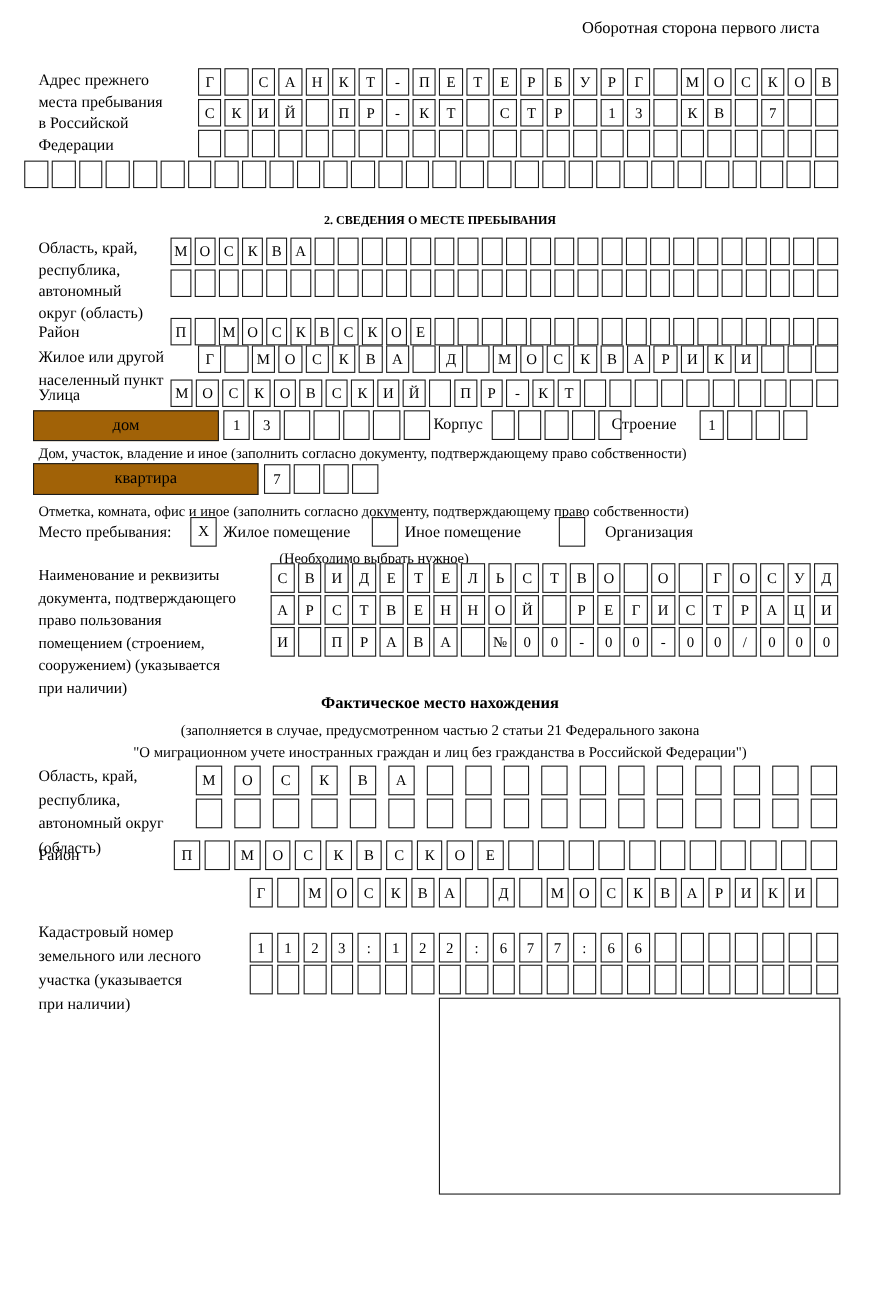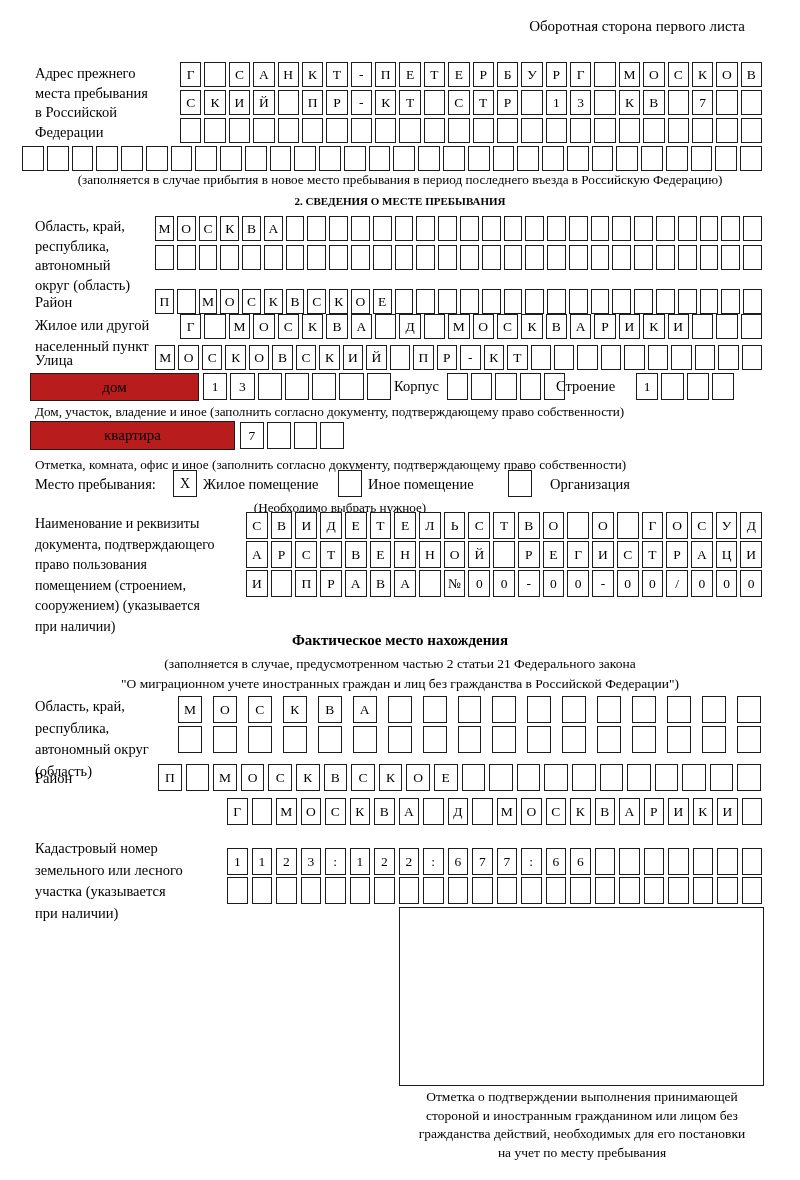--- a/index.html
+++ b/index.html
@@ -11,21 +11,21 @@
   .cap{font-size:13.2px;white-space:nowrap;}
   .title{font-weight:bold;font-size:11px;text-align:center;width:800px;}
   .center{text-align:center;width:800px;}
   .cells{display:flex;gap:3px;}
   .cells.g4{gap:4px;}
   .cells.g10{gap:11px;}
   .cell{flex:1;height:23px;border:1.6px solid #1c1c1c;background:#fff;
         display:flex;align-items:center;justify-content:center;
         font-size:13.5px;line-height:1;}
   .cells.tall .cell{height:25px;}
-  .labelbox{border:1.7px solid #1c1c1c;background:#b91c1c;display:flex;
+  .labelbox{border:1.7px solid #1c1c1c;background:#a16207;display:flex;
         align-items:center;justify-content:center;font-size:15px;}
   .checkbox{width:22px;height:25px;border:1.7px solid #1c1c1c;background:#fff;
         display:flex;align-items:center;justify-content:center;font-size:14px;}
   .stampbox{border:1.8px solid #1c1c1c;background:#fff;}
 </style>
 </head>
 <body>
 
 <div id="page">
 
@@ -140,21 +140,20 @@
       <span class="cell"></span>
       <span class="cell"></span>
       <span class="cell"></span>
       <span class="cell"></span>
       <span class="cell"></span>
       <span class="cell"></span>
       <span class="cell"></span>
       <span class="cell"></span>
       <span class="cell"></span>
     </div>
-  <div class="abs cap center" style="top:172px;">(заполняется в случае прибытия в новое место пребывания в период последнего въезда в Российскую Федерацию)</div>
 
   <div class="abs title" style="top:195px;">2. СВЕДЕНИЯ О МЕСТЕ ПРЕБЫВАНИЯ</div>
 
   <div class="abs lbl" style="left:35px;top:217px;">
     <div>Область, край,</div>
     <div>республика,</div>
     <div>автономный</div>
     <div>округ (область)</div>
   </div>
   <div class="abs cells" style="left:155px;top:216px;width:607px;">
@@ -583,20 +582,14 @@
       <span class="cell"></span>
       <span class="cell"></span>
       <span class="cell"></span>
       <span class="cell"></span>
       <span class="cell"></span>
       <span class="cell"></span>
       <span class="cell"></span>
     </div>
 
   <div class="abs stampbox" style="left:399px;top:907px;width:363px;height:177px;"></div>
-  <div class="abs" style="left:393px;top:1088px;width:378px;text-align:center;font-size:13.5px;line-height:18.5px;">
-    <div>Отметка о подтверждении выполнения принимающей</div>
-    <div>стороной и иностранным гражданином или лицом без</div>
-    <div>гражданства действий, необходимых для его постановки</div>
-    <div>на учет по месту пребывания</div>
-  </div>
 
 </div>
 
 </body></html>

